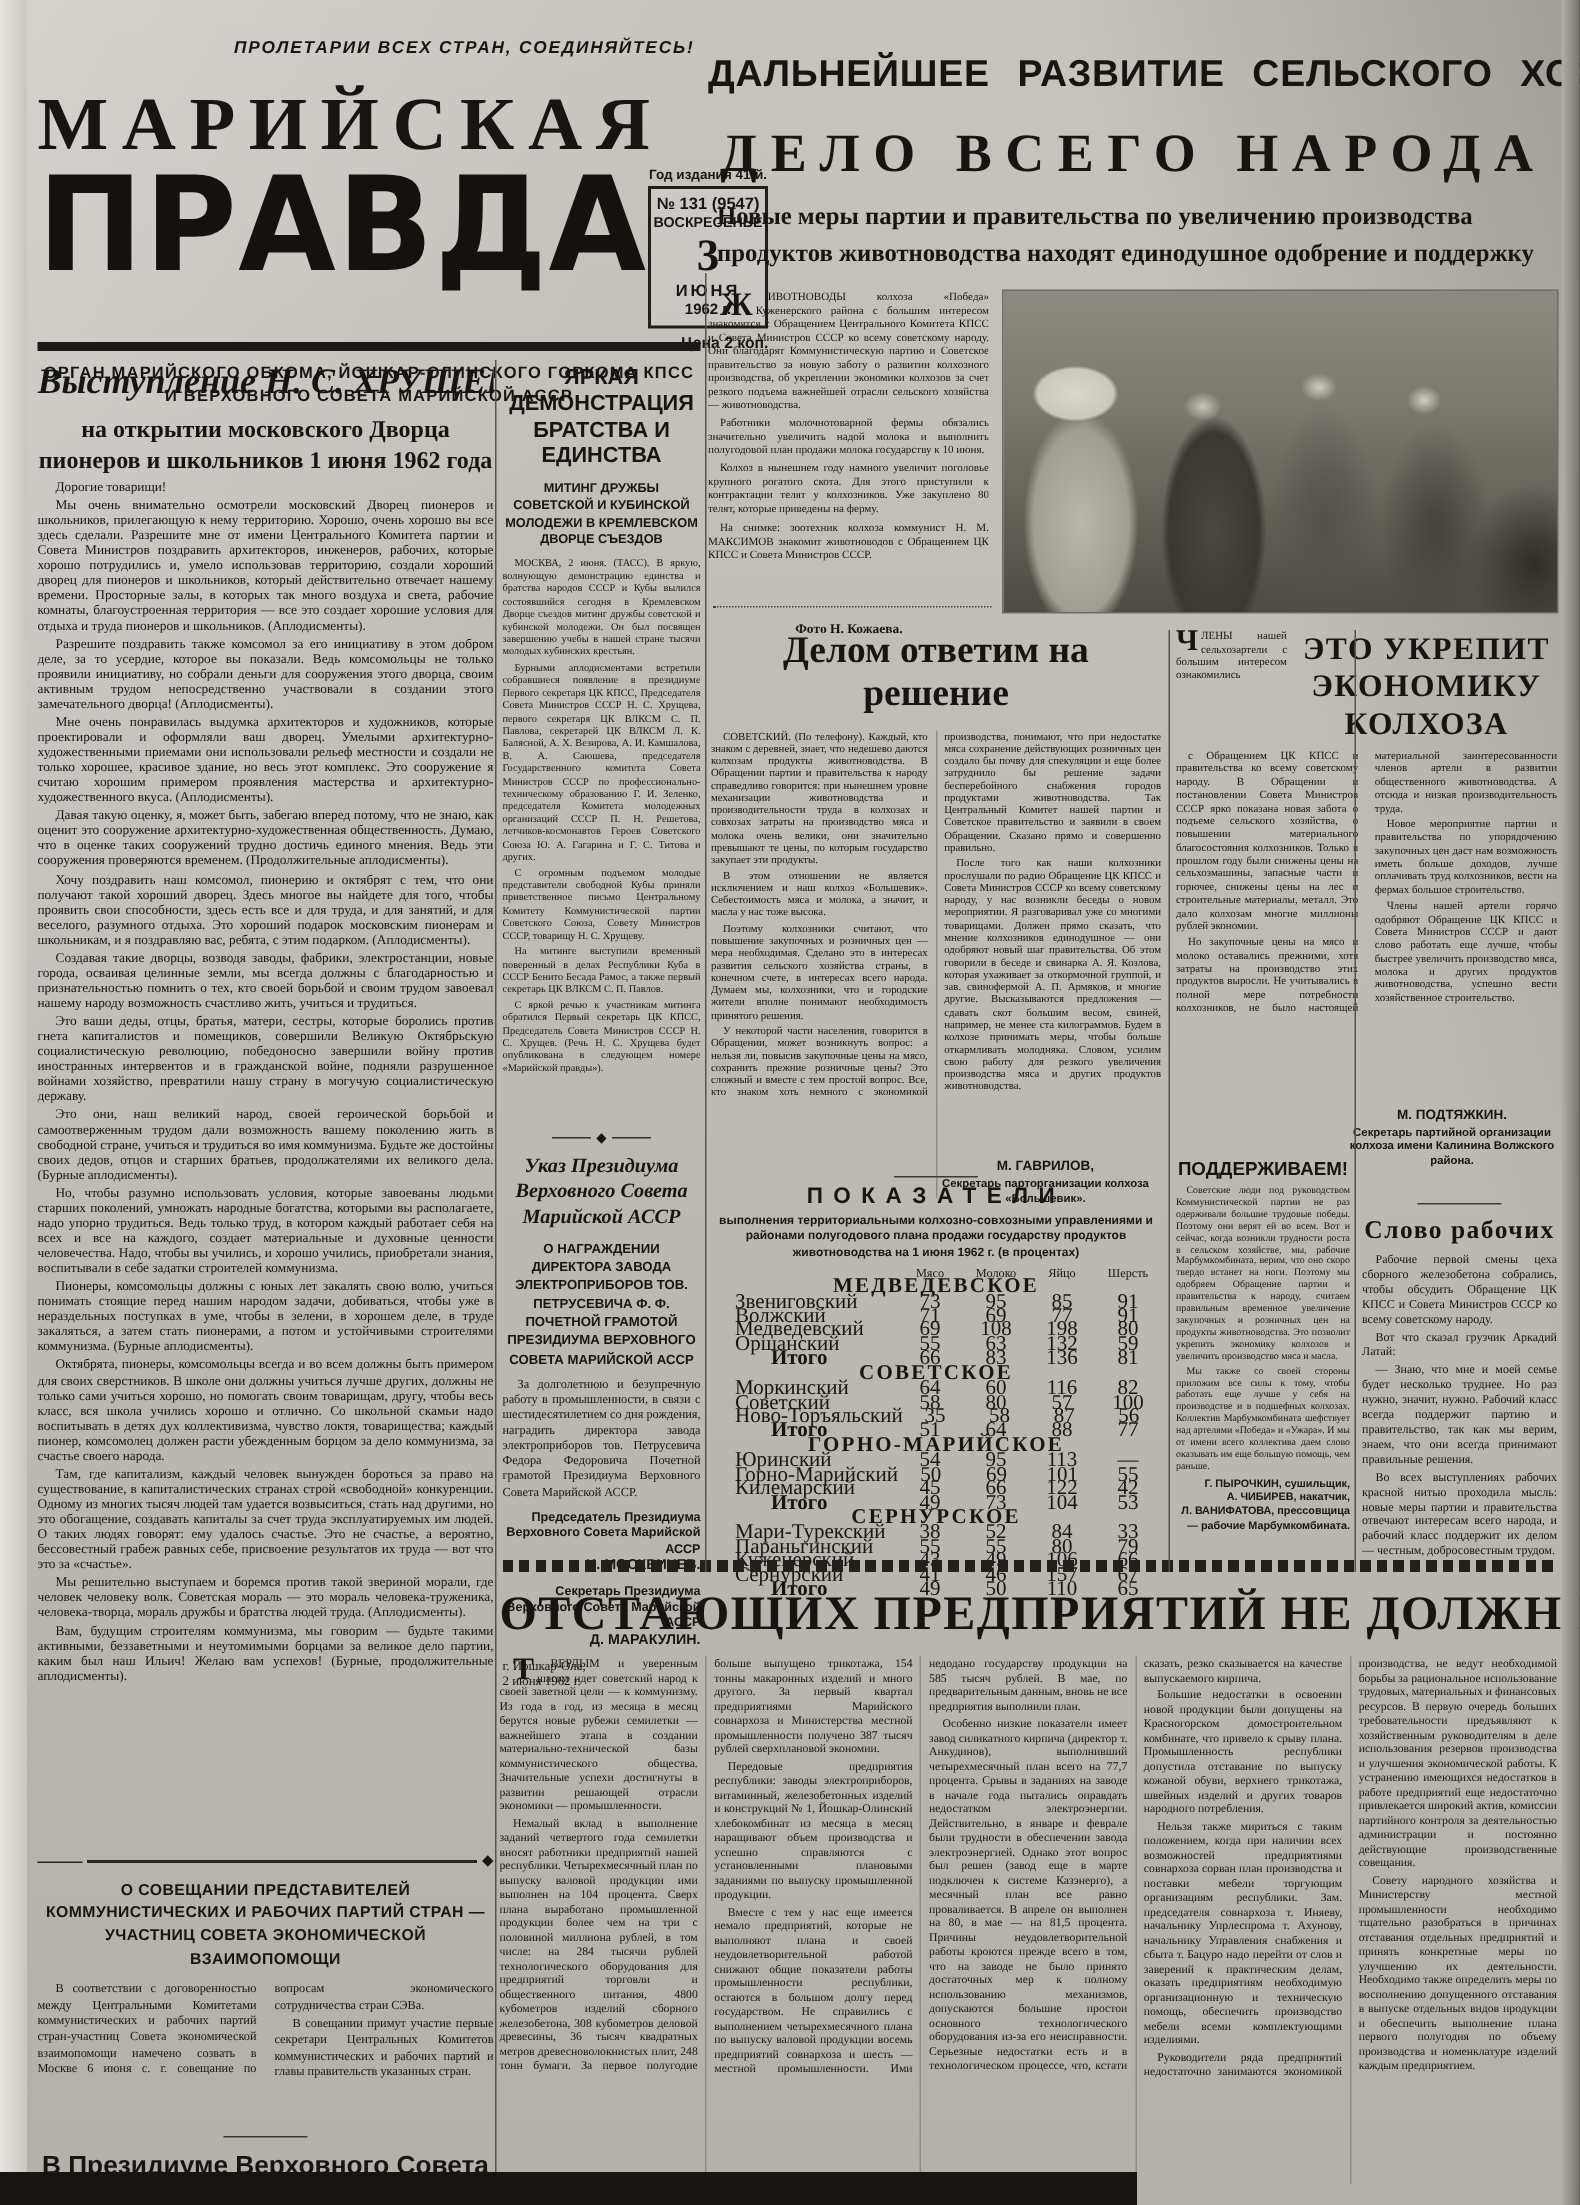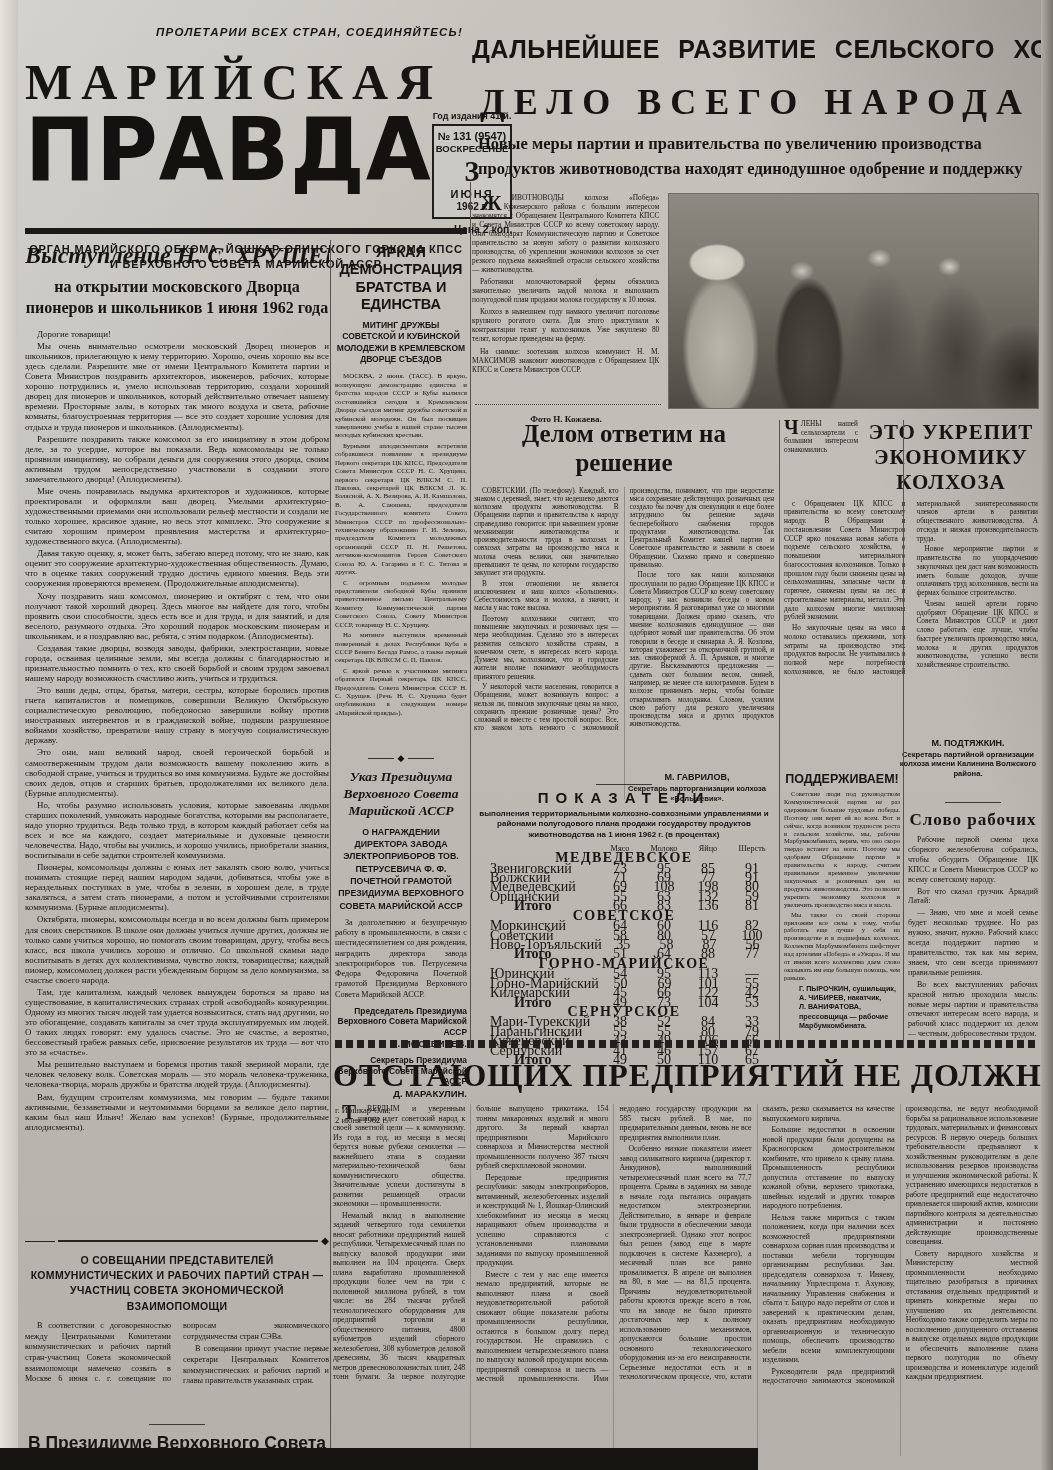--- a/index.html
+++ b/index.html
@@ -48,21 +48,21 @@
       radial-gradient(ellipse 17px 13px at 57% 30%, #cfccc1 0%, rgba(0,0,0,0) 72%),
       radial-gradient(ellipse 52px 115px at 58% 72%, #55514a 0%, rgba(0,0,0,0) 68%),
       radial-gradient(ellipse 16px 13px at 76% 34%, #d2cfc4 0%, rgba(0,0,0,0) 72%),
       radial-gradient(ellipse 55px 110px at 78% 75%, #45423b 0%, rgba(0,0,0,0) 66%),
       radial-gradient(ellipse 60px 70px at 96% 85%, #302d28 0%, rgba(0,0,0,0) 75%),
       linear-gradient(180deg,#8d8a81 0%,#7c7970 35%,#5f5c54 75%,#4e4b44 100%);}
   .credit{width:188px;text-align:center;font:bold 9px "Liberation Serif",serif;margin-top:5px;}
   
   .sp-title{font:italic bold 24px/1.1 "Liberation Serif",serif;text-align:center;white-space:nowrap;}
   .sp-sub{font:bold 16px/1.3 "Liberation Serif",serif;text-align:center;margin-top:9px;}
-  .sp-body{margin-top:10px;font-size:8.9px;line-height:1.13;}
+  .sp-body{font-size:8.9px;line-height:1.13;}
   
   .t-title{font:bold 14.5px/1.2 "Liberation Sans",sans-serif;text-align:center;}
   .t-sub{font:bold 8.5px/1.35 "Liberation Sans",sans-serif;text-align:center;margin-top:6px;}
   .t-body{margin-top:7px;font-size:6.9px;line-height:1.22;}
   .t-body p{text-indent:8px;}
   .orn{display:flex;align-items:center;justify-content:center;gap:4px;margin:6px 0;}
   .orn::before,.orn::after{content:"";height:1px;background:#33312c;width:26px;}
   .orn .dm{font-size:9px;line-height:1;}
   .uk-title{font:italic bold 13.5px/1.25 "Liberation Serif",serif;text-align:center;}
   .uk-sub{font:bold 8.8px/1.4 "Liberation Sans",sans-serif;text-align:center;margin-top:6px;}
@@ -97,21 +97,21 @@
   .tname{flex:1;padding-left:16px;white-space:nowrap;}
   .tv{width:44px;text-align:center;}
   .th{width:44px;text-align:center;}
   .tgroup{font-weight:bold;line-height:10.5px;}
   .tgroup .tname{text-align:center;padding-left:0;letter-spacing:1.5px;}
   .ttotal .tname{padding-left:40px;font-weight:bold;}
   
   .pd-title{font:bold 12.5px "Liberation Sans",sans-serif;text-align:center;margin-bottom:4px;}
   .pd-body{font-size:6.6px;line-height:1.2;}
   .pd-body p{text-indent:7px;}
-  .pd-sigs{font:bold 7.2px/1.3 "Liberation Sans",sans-serif;text-align:left;margin-top:2px;margin-left:15px;}
+  .pd-sigs{font:bold 7.2px/1.3 "Liberation Sans",sans-serif;text-align:right;margin-top:2px;}
   .sl-title{font:bold 17px "Liberation Serif",serif;text-align:center;letter-spacing:1px;margin-bottom:5px;}
   .sl-body{font-size:8px;line-height:1.24;}
   .sl-body p{text-indent:9px;}
   
   .b-title{font:bold 32px/1.1 "Liberation Serif",serif;letter-spacing:1px;text-align:center;white-space:nowrap;}
   .b-cols{column-count:5;column-gap:11px;column-rule:1px solid #8f8d84;height:352px;overflow:hidden;
     font-size:7.8px;line-height:1.22;margin-top:11px;}
   .b-cols p{text-indent:9px;}
   .b-cols p:first-of-type::first-letter{float:left;font-size:21px;line-height:16px;font-weight:bold;padding-right:2px;}
   

